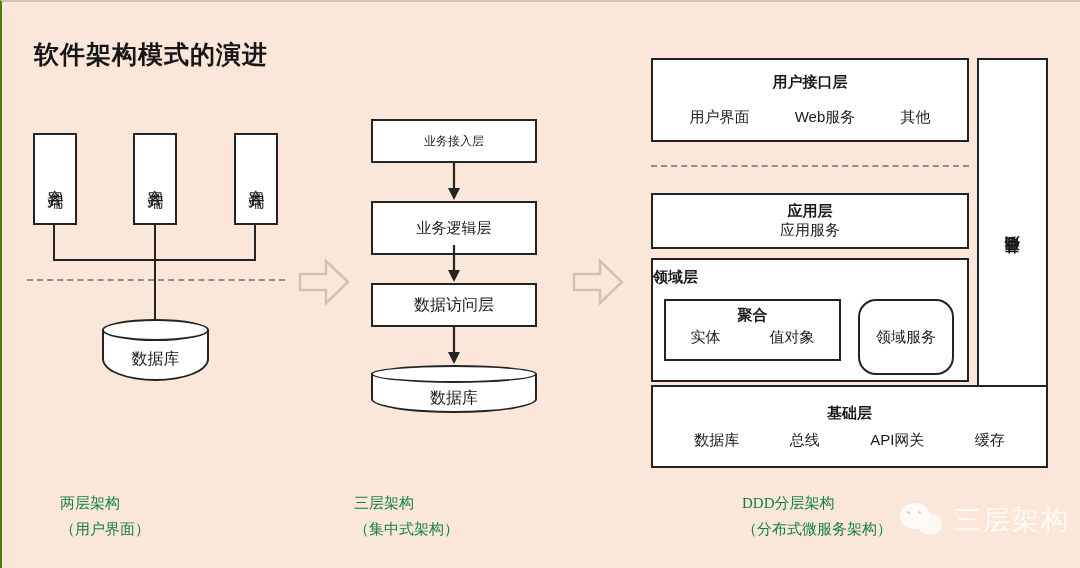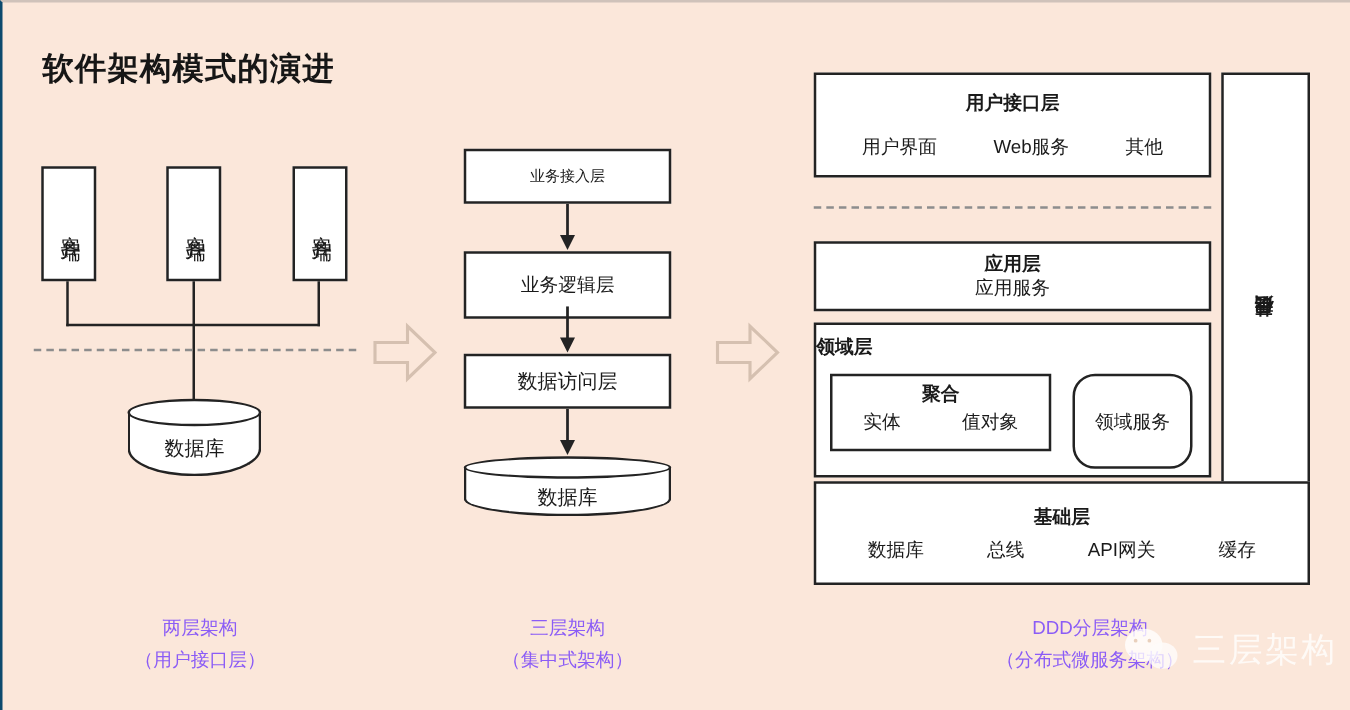--- a/index.html
+++ b/index.html
@@ -5,21 +5,21 @@
   html, body {
     margin: 0;
     padding: 0;
     background: #ffffff;
   }
   #canvas {
     position: relative;
     width: 1080px;
     height: 568px;
     background: #fbe7da;
-    border-left: 2px solid #0c4a6e;
+    border-left: 2px solid #4d7c0f;
     border-top: 2px solid #cfc2ba;
     box-sizing: border-box;
     overflow: hidden;
     font-family: "Liberation Sans", "DejaVu Sans", sans-serif;
     color: #1a1a1a;
   }
 
   
   #title {
     position: absolute;
@@ -86,25 +86,26 @@
     font-size: 16px;
     color: #1a1a1a;
   }
 
   
   .block-arrow { position: absolute; }
 
   
   .caption {
     position: absolute;
-    text-align: center;
+    text-align: left;
     font-size: 15px;
     line-height: 26px;
-    color: #8b5cf6;
+    color: #15803d;
     white-space: nowrap;
+    font-family: Liberation Serif, serif;
   }
 
   
   .layer-title { font-size: 15px; font-weight: bold; }
   .layer-sub   { font-size: 15px; font-weight: normal; }
 
   .stack {
     display: flex;
     flex-direction: column;
     align-items: center;
@@ -175,21 +176,21 @@
   <div class="abs dashed-h" style="left:25px; top:277px; width:258px;"></div>
 
   <div class="cyl" style="left:100px; top:317px; width:107px; height:62px;">
     <div class="body" style="top:11px; height:51px;"></div>
     <div class="top" style="top:0; height:22px;"></div>
     <div class="label" style="top:30px;">数据库</div>
   </div>
 
   <div class="caption" style="left:58px; top:488px; width:200px;">
     <div>两层架构</div>
-    <div>（用户接口层）</div>
+    <div>（用户界面）</div>
   </div>
 
   <div class="block-arrow" style="left:296px; top:254px; width:52px; height:52px;">
     <svg width="52" height="52" viewBox="0 0 52 52">
       <polygon points="2,18 28,18 28,5 50,26 28,47 28,34 2,34" fill="#fbe7da" stroke="#d5c0b0" stroke-width="2.5"></polygon>
     </svg>
   </div>
 
   <div class="abs box" style="left:369px; top:117px; width:166px; height:44px; font-size:12px;">
     <span>业务接入层</span>

